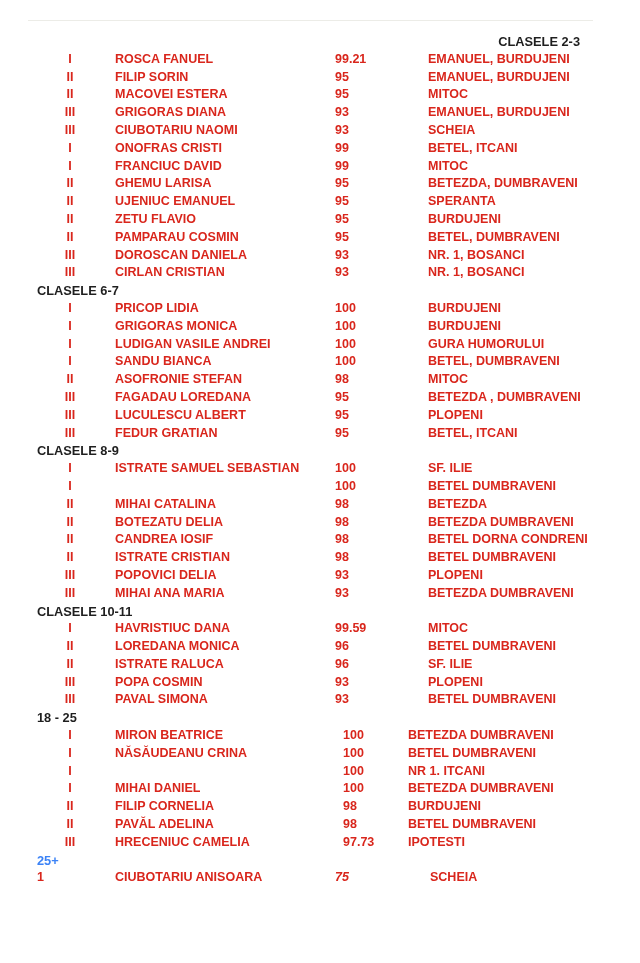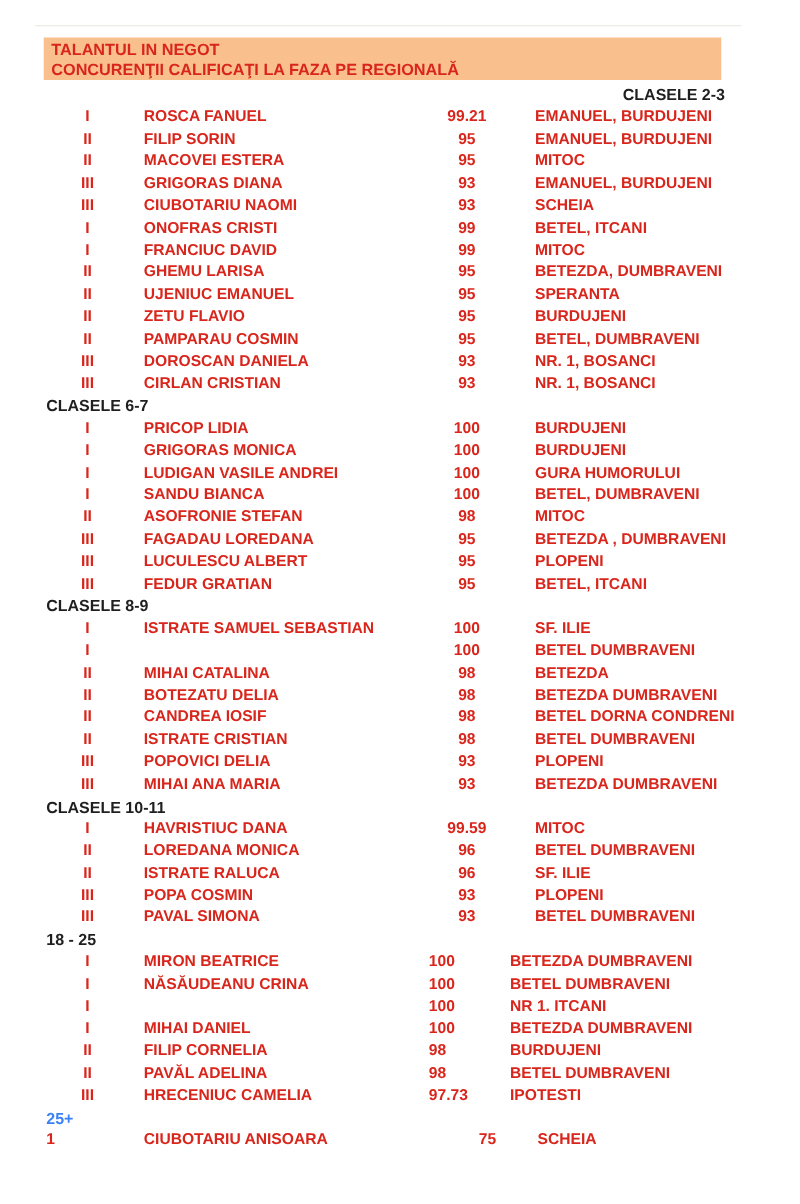--- a/index.html
+++ b/index.html
@@ -55,39 +55,35 @@
     height: 17.8px;
     line-height: 17.8px;
     font-size: 12.5px;
     white-space: nowrap;
   }
   .row span { position: absolute; top: 0; }
   .rank   { left: 15px; width: 40px; text-align: center; }
   .rank-left { left: 2px; width: 40px; text-align: left; }
   .name   { left: 80px; }
   
-  .profile-a .score  { left: 300px; width: 77px; text-align: center; }
+  .profile-a .score  { left: 300px; width: 77px; text-align: left; }
   .profile-a .school { left: 393px; }
   
   .profile-b .score  { left: 308px; text-align: left; }
   .profile-b .school { left: 373px; }
   
-  .profile-c .score  { left: 300px; width: 62px; text-align: right; }
+  .profile-c .score  { left: 300px; width: 62px; text-align: left; font-style: italic; }
   .profile-c .school { left: 395px; }
 </style>
 </head>
 <body>
 
 <div class="page-top-border"></div>
 
 <div class="doc">
-  <div class="header-block" style="background: rgb(249, 192, 142); color: rgb(217, 38, 28);">
-    <div class="header-line">TALANTUL IN NEGOT</div>
-    <div class="header-line">CONCURENŢII CALIFICAŢI LA FAZA PE REGIONALĂ</div>
-  </div>
   <div class="sections">
       <div class="section">
         <div class="section-header" style="color: rgb(31, 31, 31); text-align: right;">CLASELE 2-3</div>
         <div class="row profile-a" style="color: rgb(217, 38, 28);">
           <span class="rank">I</span>
           <span class="name">ROSCA FANUEL</span>
           <span class="score">99.21</span>
           <span class="school">EMANUEL, BURDUJENI</span>
         </div>
         <div class="row profile-a" style="color: rgb(217, 38, 28);">

